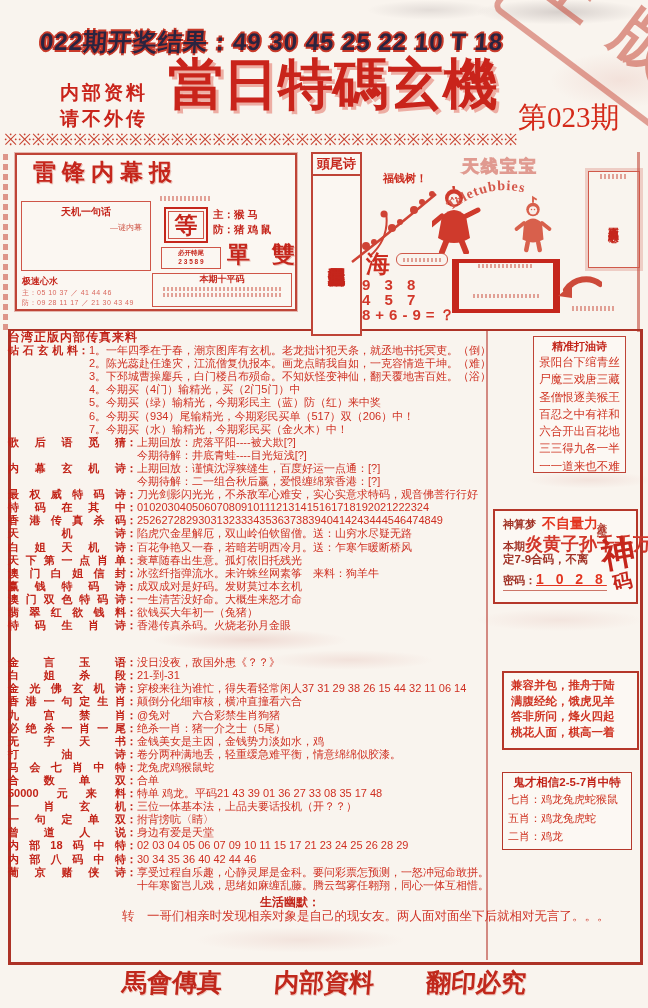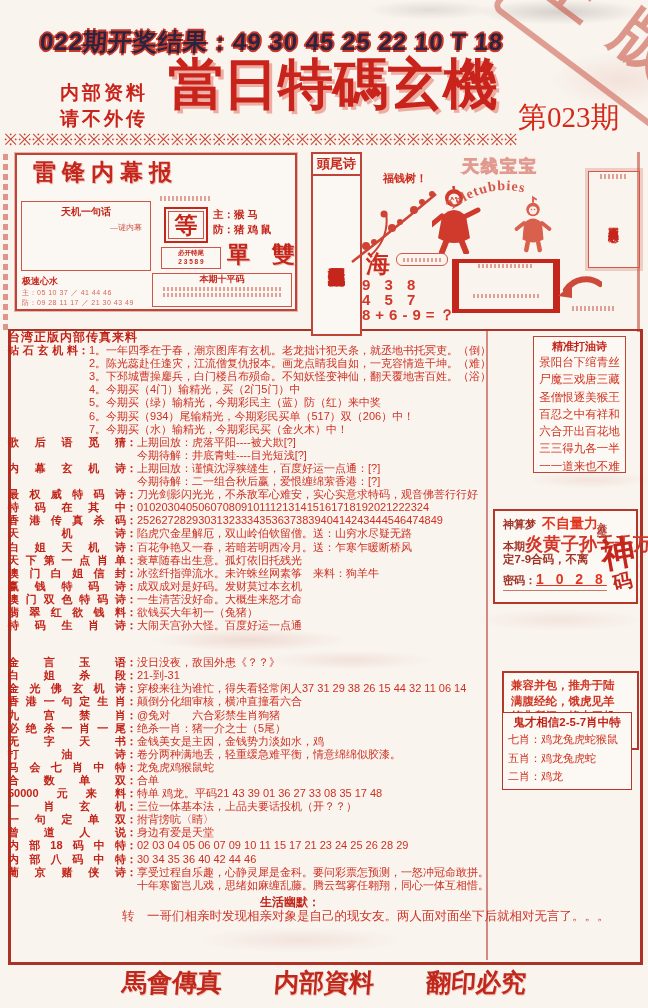--- a/index.html
+++ b/index.html
@@ -119,21 +119,21 @@
   .sm4 .a{font-size:11px;font-weight:bold;color:#a03226;}
   .sm4 .b{font-size:14px;font-weight:bold;color:#e33520;letter-spacing:4px;text-decoration:underline;}
   .sm-vert{position:absolute;right:28px;top:2px;writing-mode:vertical-rl;font-family:"Liberation Serif",serif;
     font-size:11px;color:#b0392c;line-height:12px;letter-spacing:2px;}
   .sm-big1{position:absolute;right:1px;top:20px;font-family:"Liberation Serif",serif;font-weight:bold;
     font-size:34px;color:#c5261c;transform:rotate(-10deg);}
   .sm-big2{position:absolute;right:4px;top:58px;font-family:"Liberation Serif",serif;font-weight:bold;
     font-size:19px;color:#c5261c;transform:rotate(-14deg);}
   .phrases{left:502px;top:671px;width:126px;height:70px;border:2px solid #b5372a;padding:5px 0 0 7px;}
   .phrases .box-line{font-size:11.5px;line-height:15.5px;font-weight:bold;color:#cf3322;white-space:nowrap;}
-  .guicai{left:502px;top:712px;width:128px;height:76px;border:1.5px solid #b5372a;}
+  .guicai{left:502px;top:772px;width:128px;height:76px;border:1.5px solid #b5372a;}
   .guicai-title{font-size:11.5px;font-weight:bold;color:#c22318;text-align:center;padding-top:2px;white-space:nowrap;}
   .guicai .box-line{font-size:11px;line-height:18.5px;color:#cf3322;padding-left:5px;white-space:nowrap;}
   
   .footer{position:absolute;left:0;top:966px;width:648px;display:flex;justify-content:center;gap:52px;z-index:2;}
   .footer div{font-family:"Liberation Serif",serif;font-weight:bold;font-size:25px;color:#c0281c;
     transform:skewX(-4deg);text-shadow:1px 1px 0 rgba(230,160,148,.6);white-space:nowrap;}
 </style>
 </head>
 <body>
 
@@ -373,21 +373,21 @@
           <span class="sec-colon">：</span>
           <div class="sec-lines">
             <div class="sec-line">欲钱买大年初一（兔猪）</div>
           </div>
         </div>
 
         <div class="section-row gap-after">
           <span class="sec-label">特码生肖诗</span>
           <span class="sec-colon">：</span>
           <div class="sec-lines">
-            <div class="sec-line">大闹天宫孙大怪。百度好运一点通</div>
+            <div class="sec-line">香港传真杀码。火烧老孙月金眼</div>
           </div>
         </div>
 
         <div class="section-row">
           <span class="sec-label">金言玉语</span>
           <span class="sec-colon">：</span>
           <div class="sec-lines">
             <div class="sec-line">没日没夜，敌国外患《？？》</div>
           </div>
         </div>

